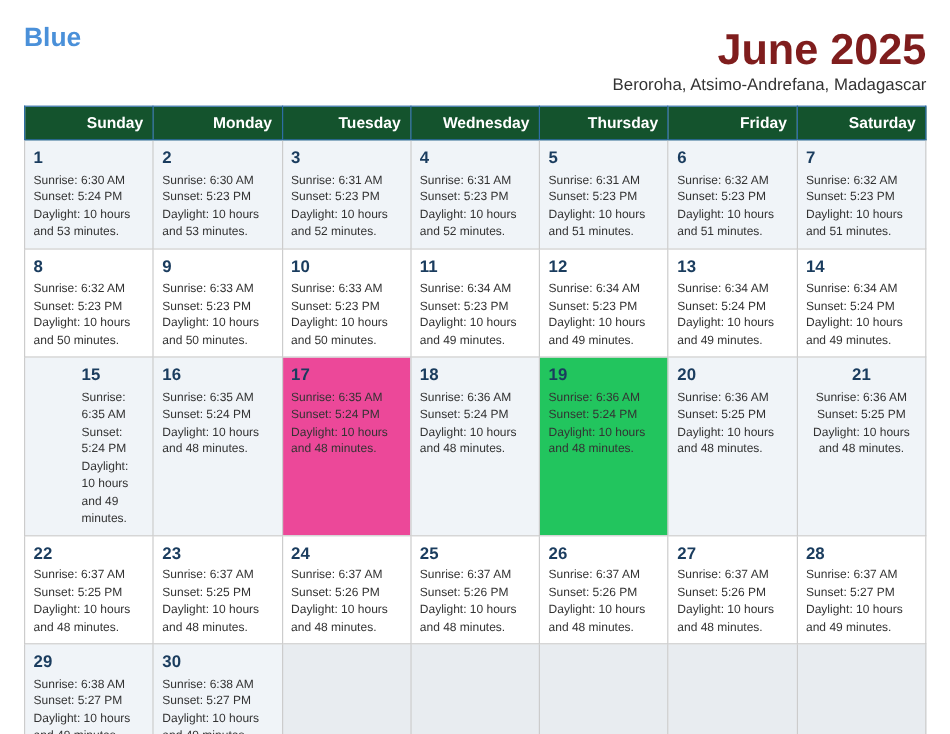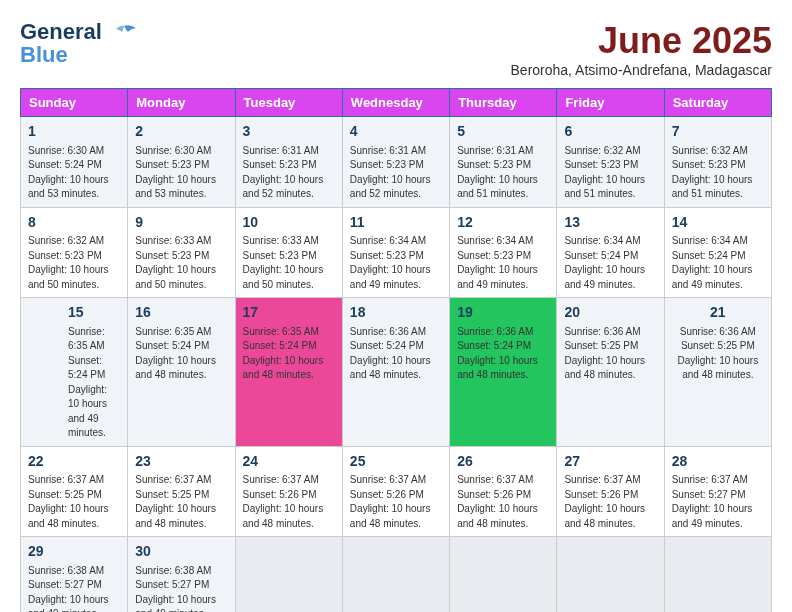--- a/index.html
+++ b/index.html
@@ -32,23 +32,23 @@
     .subtitle {
       font-size: 14px;
       color: #333;
     }
     .calendar {
       width: 100%;
       border-collapse: collapse;
       border: 1px solid #ccc;
     }
     .calendar th {
-      background-color: #d946ef;
+      background-color: #14532d;
       color: white;
-      text-align: left;
+      text-align: right;
       padding: 6px 8px;
       font-size: 13px;
       border: 1px solid #2e6da4;
     }
     .calendar td {
       vertical-align: top;
       padding: 5px 7px;
       border: 1px solid #ccc;
       width: calc(100% / 7);
       min-height: 80px;
@@ -71,29 +71,20 @@
       font-size: 10px;
       color: #333;
       line-height: 1.45;
     }
   </style>
 </head>
 <body>
 
 <div class="header-area">
   <div class="logo">
-    <div style="display:flex; align-items:center;">
-      <div style="font-size:22px; font-weight:bold; color:#1a3c5e; line-height:1.1;">
-        <span style="color:#1a3c5e;">General</span>
-        <svg width="28" height="18" viewBox="0 0 28 18" style="vertical-align:middle; margin-left:2px;">
-          <path d="M14 2 Q20 0 26 4 Q20 5 18 8 Q16 6 14 2Z" fill="#4a90d9"></path>
-          <path d="M14 2 Q10 1 6 5 Q10 6 12 8 Q13 6 14 2Z" fill="#4a90d9" opacity="0.7"></path>
-        </svg>
-      </div>
-    </div>
     <div style="font-size:22px; font-weight:bold; color:#4a90d9; line-height:1;">Blue</div>
   </div>
   <div class="title-area">
     <div class="month-title">June 2025</div>
     <div class="subtitle">Beroroha, Atsimo-Andrefana, Madagascar</div>
   </div>
 </div>
 
 <table class="calendar">
   <thead>

